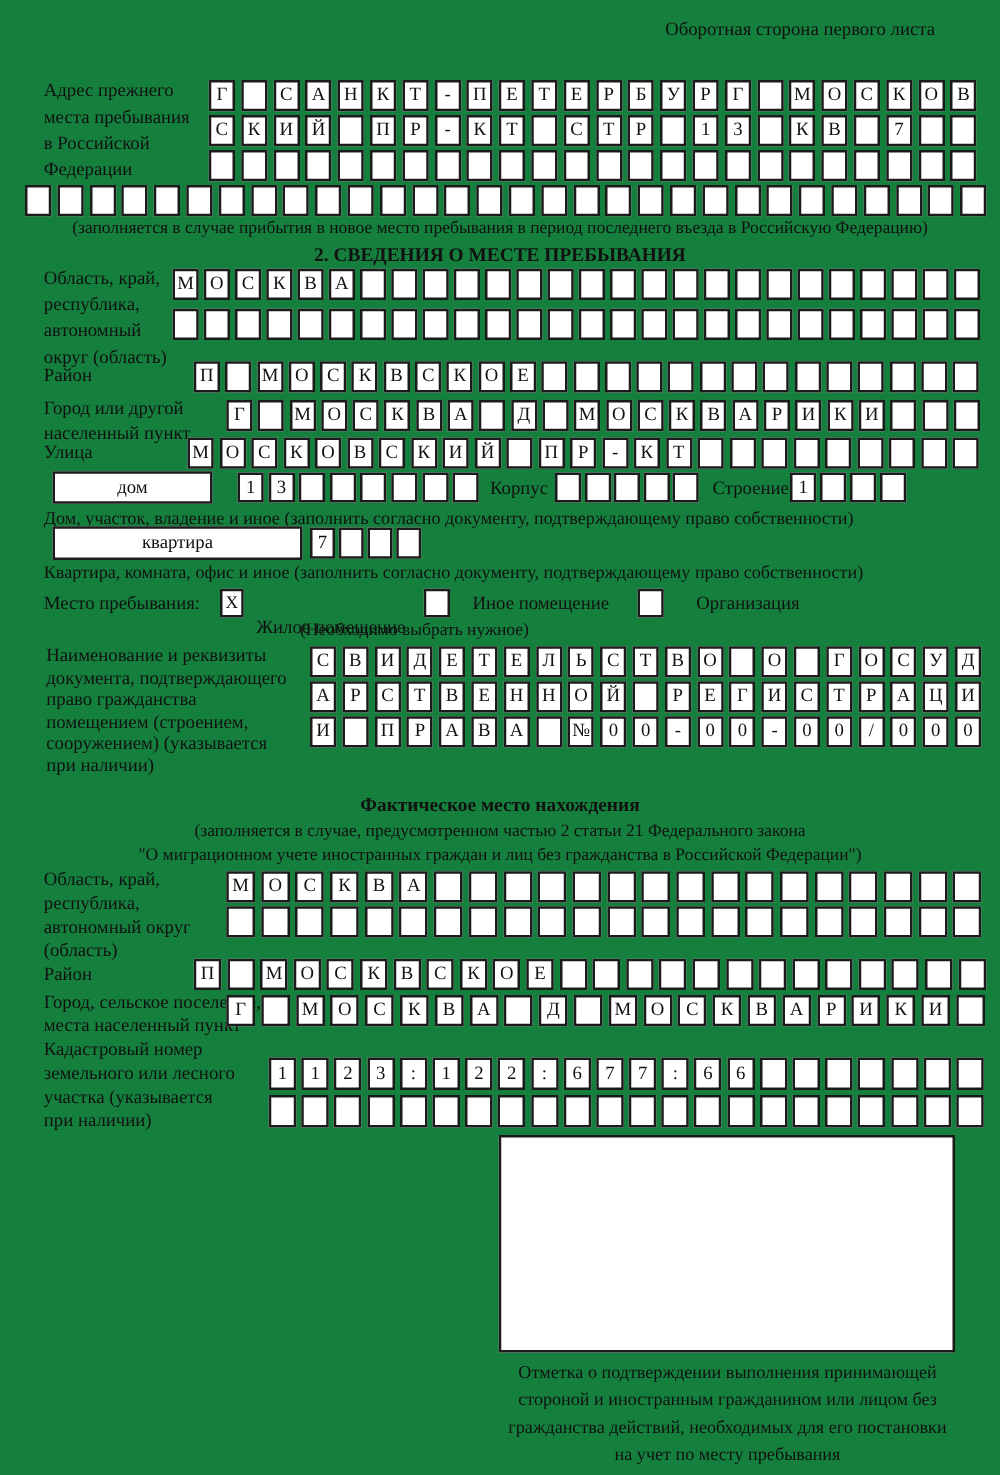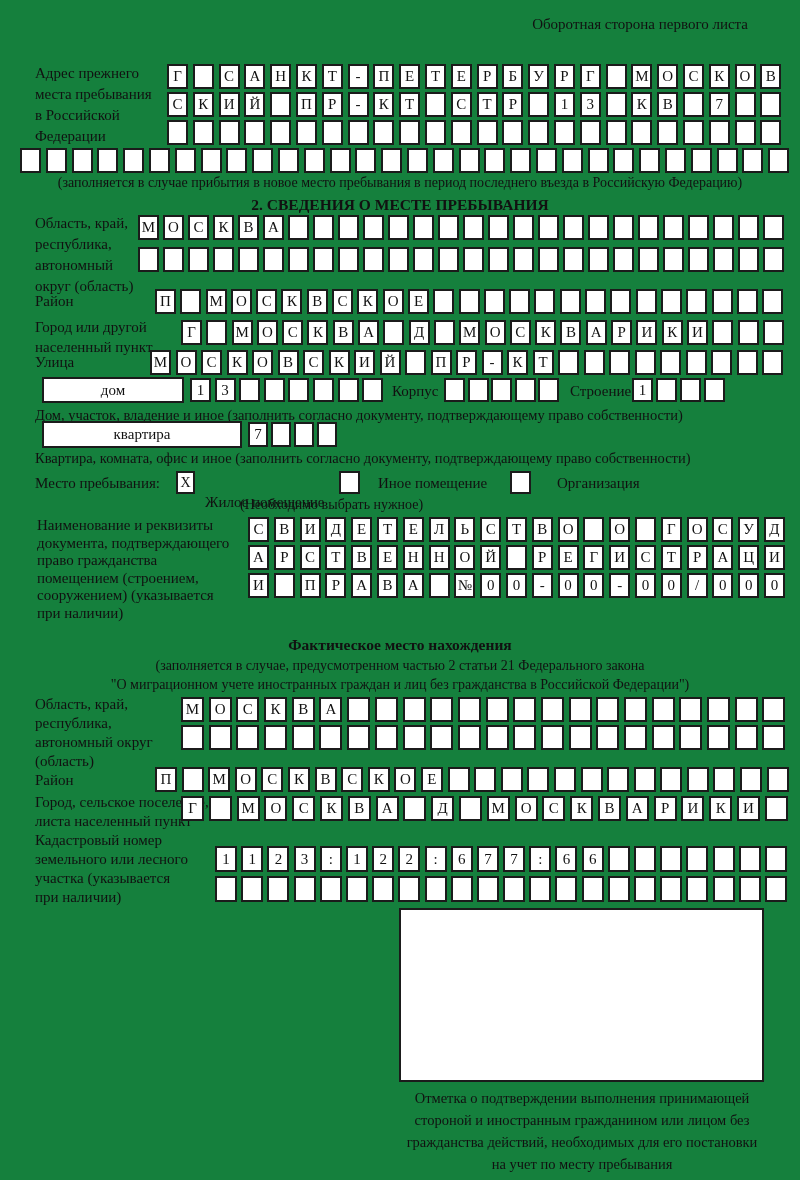--- a/index.html
+++ b/index.html
@@ -294,21 +294,21 @@
       <span class="cell"></span>
       <span class="cell"></span>
       <span class="cell"></span>
       <span class="cell"></span>
       <span class="cell"></span>
       <span class="cell"></span>
       <span class="cell"></span>
       <span class="cell"></span>
     </div>
 
-  <div class="widebox" style="left:42px;top:377px;width:142px;height:26px;">дом</div>
+  <div class="widebox" style="left:42px;top:377px;width:128px;height:26px;">дом</div>
   <div class="boxrow" style="left:190px;top:378px;--w:21px;--g:3.6px;--h:24px;">
       <span class="cell">1</span>
       <span class="cell">3</span>
       <span class="cell"></span>
       <span class="cell"></span>
       <span class="cell"></span>
       <span class="cell"></span>
       <span class="cell"></span>
       <span class="cell"></span>
     </div>
@@ -507,21 +507,21 @@
       <span class="cell"></span>
       <span class="cell"></span>
       <span class="cell"></span>
       <span class="cell"></span>
       <span class="cell"></span>
       <span class="cell"></span>
     </div>
 
   <div class="lbl lh19" style="left:35px;top:793px;">
       <div class="line">Город, сельское поселение,</div>
-      <div class="line">листа населенный пункт</div>
+      <div class="line">места населенный пункт</div>
     </div>
   <div class="boxrow" style="left:181px;top:796px;--w:23px;--g:4.8px;">
       <span class="cell">Г</span>
       <span class="cell"></span>
       <span class="cell">М</span>
       <span class="cell">О</span>
       <span class="cell">С</span>
       <span class="cell">К</span>
       <span class="cell">В</span>
       <span class="cell">А</span>

